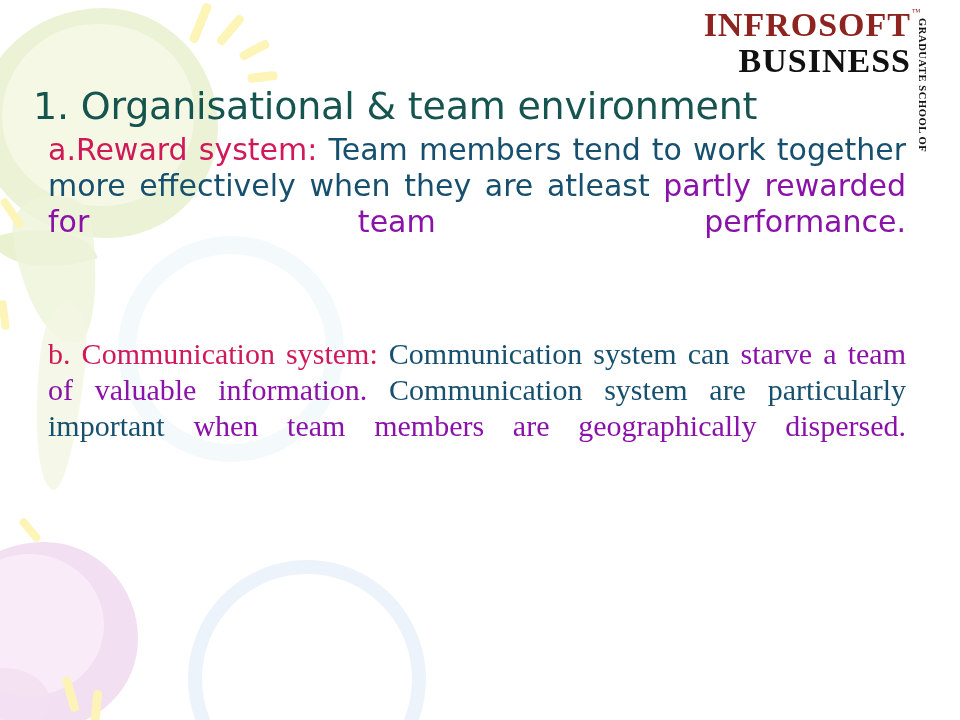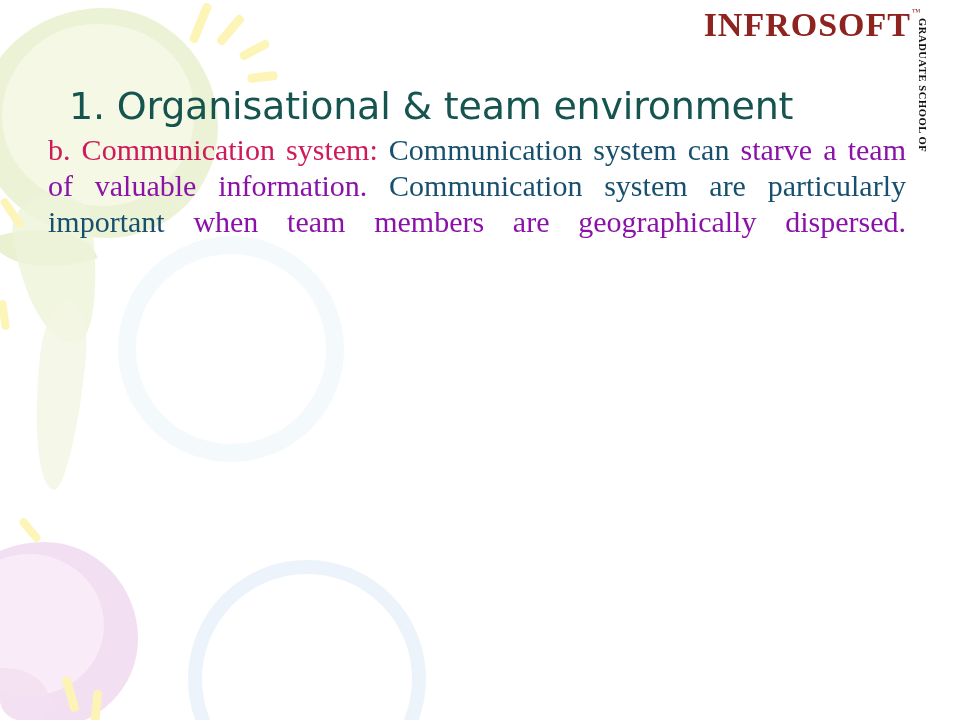--- a/index.html
+++ b/index.html
@@ -5,21 +5,21 @@
 <style>
   html,body{margin:0;padding:0;}
   body{
     width:960px;height:720px;overflow:hidden;
     background:#ffffff;
     font-family:"DejaVu Sans", sans-serif;
     position:relative;
   }
   #slide{
     position:relative;width:960px;height:720px;
-    background:#ffffff;overflow:hidden;border-radius:21px;
+    background:#ffffff;overflow:hidden;
   }
 
   
   .deco{position:absolute;pointer-events:none;}
 
   .blob-green-outer{
     left:-22px;top:8px;width:240px;height:230px;
     background:#e9f0cf;
     border-radius:52% 48% 46% 54% / 50% 52% 48% 50%;
     opacity:.85;
@@ -122,21 +122,21 @@
     font-size:10.5px;font-weight:bold;letter-spacing:.6px;
     color:#111;font-family:"Liberation Serif",serif;
     white-space:nowrap;
   }
 
   
   #title{
     position:absolute;left:33px;top:84px;width:880px;
     font-size:38px;color:#15544f;
     font-family:"DejaVu Sans", sans-serif;
-    letter-spacing:-.2px;white-space:nowrap;margin-left:36px;
+    letter-spacing:-.2px;white-space:nowrap;
   }
 
   #body{
     position:absolute;left:48px;top:132px;width:858px;
   }
   .para{
     text-align:justify;
     font-size:30px;
     line-height:36px;
     font-family:"DejaVu Sans", sans-serif;
@@ -167,26 +167,28 @@
   <div class="ray r4"></div>
   <div class="ray r5"></div>
   <div class="ray r6"></div>
   <div class="ray r7"></div>
   <div class="ray r8"></div>
   <div class="ray r9"></div>
 
   <div id="logo">
     <div id="logo-words">
       <span class="logo-line1">INFROSOFT</span>
+      <span class="logo-line2">BUSINESS</span>
     </div>
     <div id="logo-side">
       <span class="tm">™</span>
       <span class="vert">GRADUATE SCHOOL OF</span>
     </div>
   </div>
 
   <div id="title">1. Organisational &amp; team environment</div>
 
   <div id="body">
+    <p class="para p-a"><span style="color: rgb(208, 25, 88);">a.Reward system:</span><span style="color: rgb(23, 80, 110);"> Team members tend to work together more effectively when they are atleast </span><span style="color: rgb(138, 18, 168);">partly rewarded for team performance.</span></p>
     <p class="para p-b"><span style="color: rgb(208, 25, 88);">b. Communication system:</span><span style="color: rgb(23, 80, 110);"> Communication system can </span><span style="color: rgb(138, 18, 168);">starve a team of valuable information. </span><span style="color: rgb(23, 80, 110);">Communication system are particularly important </span><span style="color: rgb(138, 18, 168);"> when team members are geographically dispersed.</span></p>
   </div>
 
 </div>
 
 </body></html>

